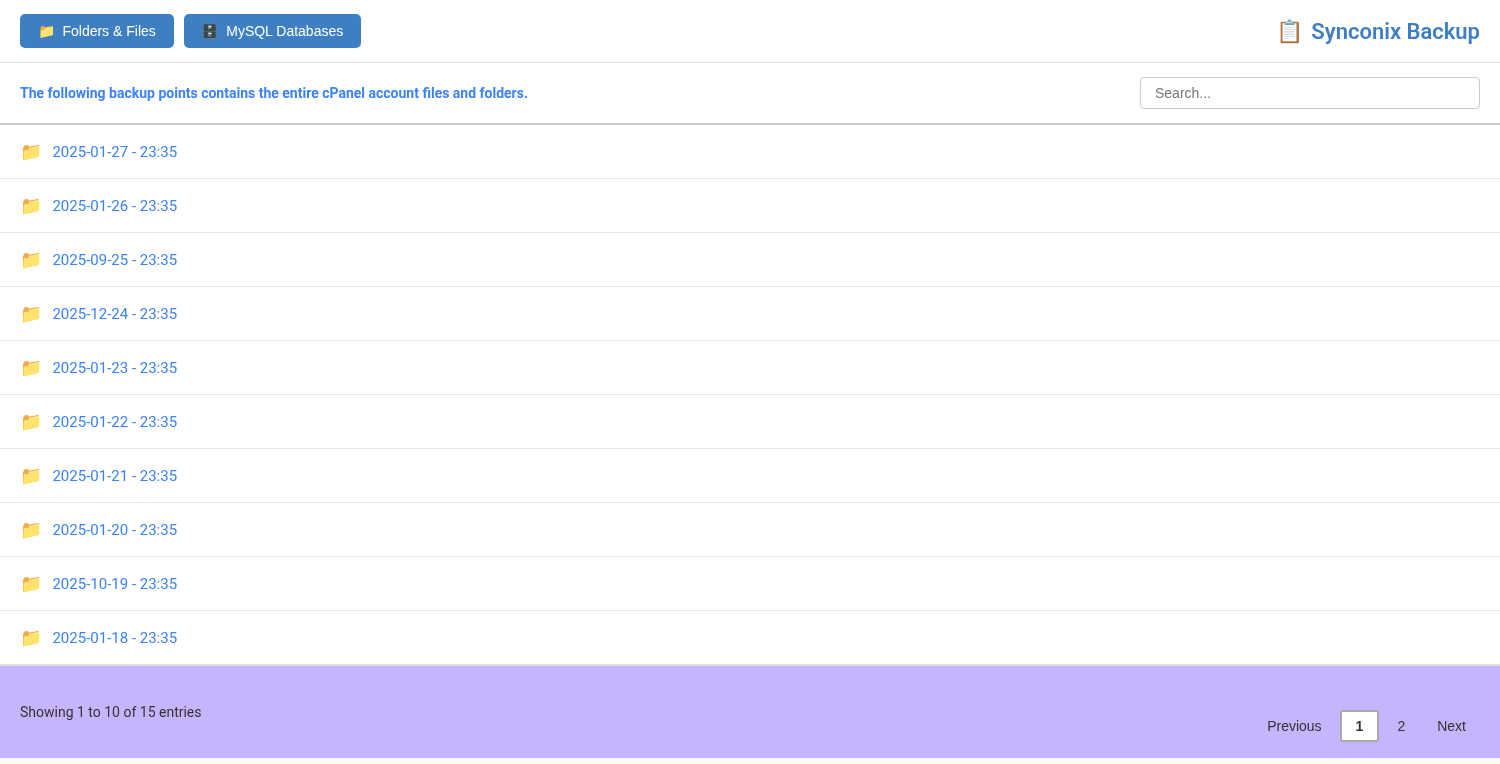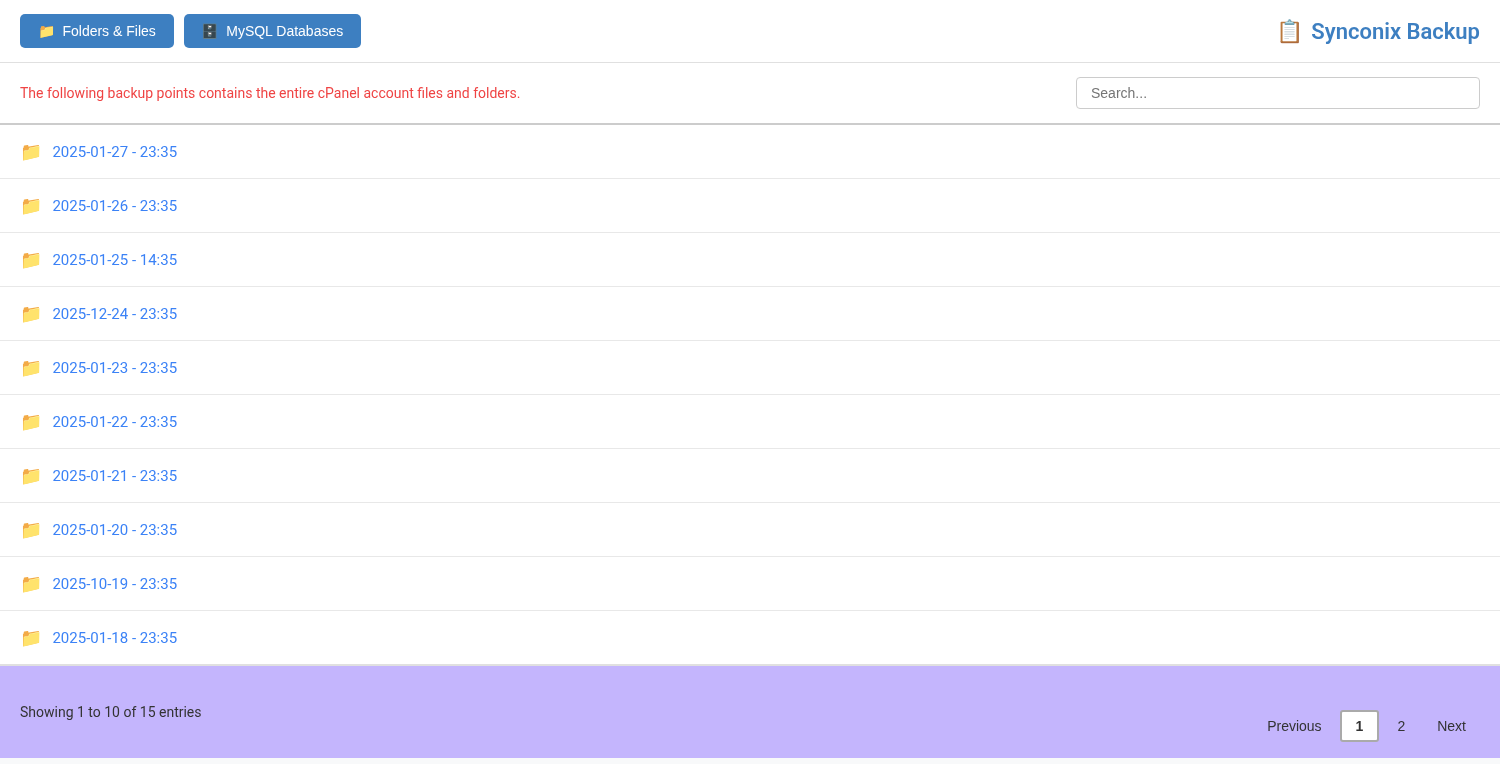--- a/index.html
+++ b/index.html
@@ -47,30 +47,30 @@
     }
     .info-bar {
       display: flex;
       align-items: center;
       justify-content: space-between;
       padding: 14px 20px;
       background: #fff;
       border-bottom: 2px solid #ccc;
     }
     .info-text {
-      font-weight: 400;
-      font-size: 14px;
-      color: #ef4444;
+      font-weight: 700;
+      font-size: 14px;
+      color: #3b82f6;
     }
     .search-input {
       border: 1px solid #ccc;
       border-radius: 4px;
       padding: 7px 14px;
       font-size: 14px;
-      width: 404px;
+      width: 340px;
       outline: none;
       color: #555;
     }
     .backup-list {
       background: #fff;
       border-bottom: 1px solid #e0e0e0;
     }
     .backup-row {
       display: flex;
       align-items: center;
@@ -155,21 +155,21 @@
     <div class="backup-row">
       <span class="folder-icon">📁</span>
       <a class="backup-link" href="#">2025-01-27 - 23:35</a>
     </div>
     <div class="backup-row">
       <span class="folder-icon">📁</span>
       <a class="backup-link" href="#">2025-01-26 - 23:35</a>
     </div>
     <div class="backup-row">
       <span class="folder-icon">📁</span>
-      <a class="backup-link" href="#">2025-01-25 - 14:35</a>
+      <a class="backup-link" href="#">2025-09-25 - 23:35</a>
     </div>
     <div class="backup-row">
       <span class="folder-icon">📁</span>
       <a class="backup-link" href="#">2025-12-24 - 23:35</a>
     </div>
     <div class="backup-row">
       <span class="folder-icon">📁</span>
       <a class="backup-link" href="#">2025-01-23 - 23:35</a>
     </div>
     <div class="backup-row">

